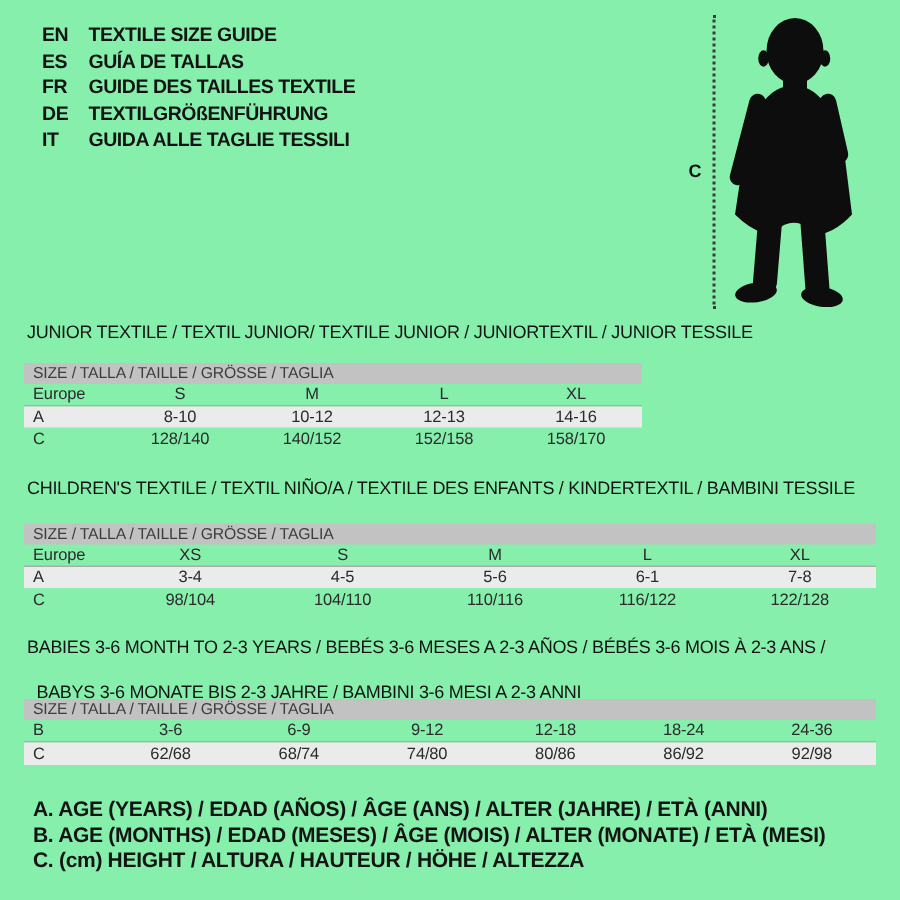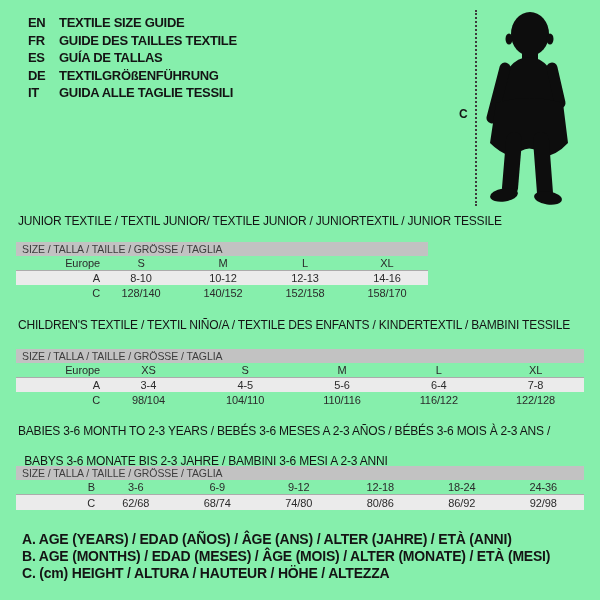--- a/index.html
+++ b/index.html
@@ -21,47 +21,47 @@
   .sec-title { position:absolute; left:18px; font-size:12px; font-weight:400; letter-spacing:-0.2px; line-height:15px; white-space:pre; }
   
   .tbl { position:absolute; left:16px; }
   .bar { height:14px; background:#c2c2c2; display:flex; align-items:center; padding-left:6px;
          font-size:10.5px; color:#3d3d3d; letter-spacing:-0.1px; }
   .trow { display:flex; align-items:center; font-size:11px; color:#2b2b2b; letter-spacing:-0.1px; }
   .trow.hdr { height:15px; border-bottom:1px solid #ababab; }
   .trow.mid { height:14px; }
   .trow.last { height:15px; }
   .shade { background:#ebebeb; }
-  .c0 { padding-left:6px; text-align:right;margin-left:24px; }
+  .c0 { padding-left:6px; text-align:left; }
   .tbl-junior .c0, .tbl-children .c0 { width:60px; }
   .tbl-babies .c0 { width:55px; }
   .c { flex:1; text-align:center; }
   .tbl-junior { width:412px; top:242px; }
   .tbl-children { width:568px; top:349px; }
   .tbl-babies { width:568px; top:466px; }
   
   .legend { position:absolute; left:22px; top:531px; font-size:14px; font-weight:700; letter-spacing:-0.2px; line-height:17.2px; }
 </style>
 </head>
 <body>
 
 <div class="page">
 
   <div class="lang-block">
     <div class="lang-row">
       <span class="lang-code">EN</span>
       <span class="lang-title">TEXTILE SIZE GUIDE</span>
     </div>
     <div class="lang-row">
+      <span class="lang-code">ES</span>
+      <span class="lang-title">GUÍA DE TALLAS</span>
+    </div>
+    <div class="lang-row">
       <span class="lang-code">FR</span>
       <span class="lang-title">GUIDE DES TAILLES TEXTILE</span>
-    </div>
-    <div class="lang-row">
-      <span class="lang-code">ES</span>
-      <span class="lang-title">GUÍA DE TALLAS</span>
     </div>
     <div class="lang-row">
       <span class="lang-code">DE</span>
       <span class="lang-title">TEXTILGRÖßENFÜHRUNG</span>
     </div>
     <div class="lang-row">
       <span class="lang-code">IT</span>
       <span class="lang-title">GUIDA ALLE TAGLIE TESSILI</span>
     </div>
   </div>
@@ -124,21 +124,21 @@
       <span class="c">S</span>
       <span class="c">M</span>
       <span class="c">L</span>
       <span class="c">XL</span>
     </div>
     <div class="trow mid shade">
       <span class="c0">A</span>
       <span class="c">3-4</span>
       <span class="c">4-5</span>
       <span class="c">5-6</span>
-      <span class="c">6-4</span>
+      <span class="c">6-1</span>
       <span class="c">7-8</span>
     </div>
     <div class="trow last">
       <span class="c0">C</span>
       <span class="c">98/104</span>
       <span class="c">104/110</span>
       <span class="c">110/116</span>
       <span class="c">116/122</span>
       <span class="c">122/128</span>
     </div>

